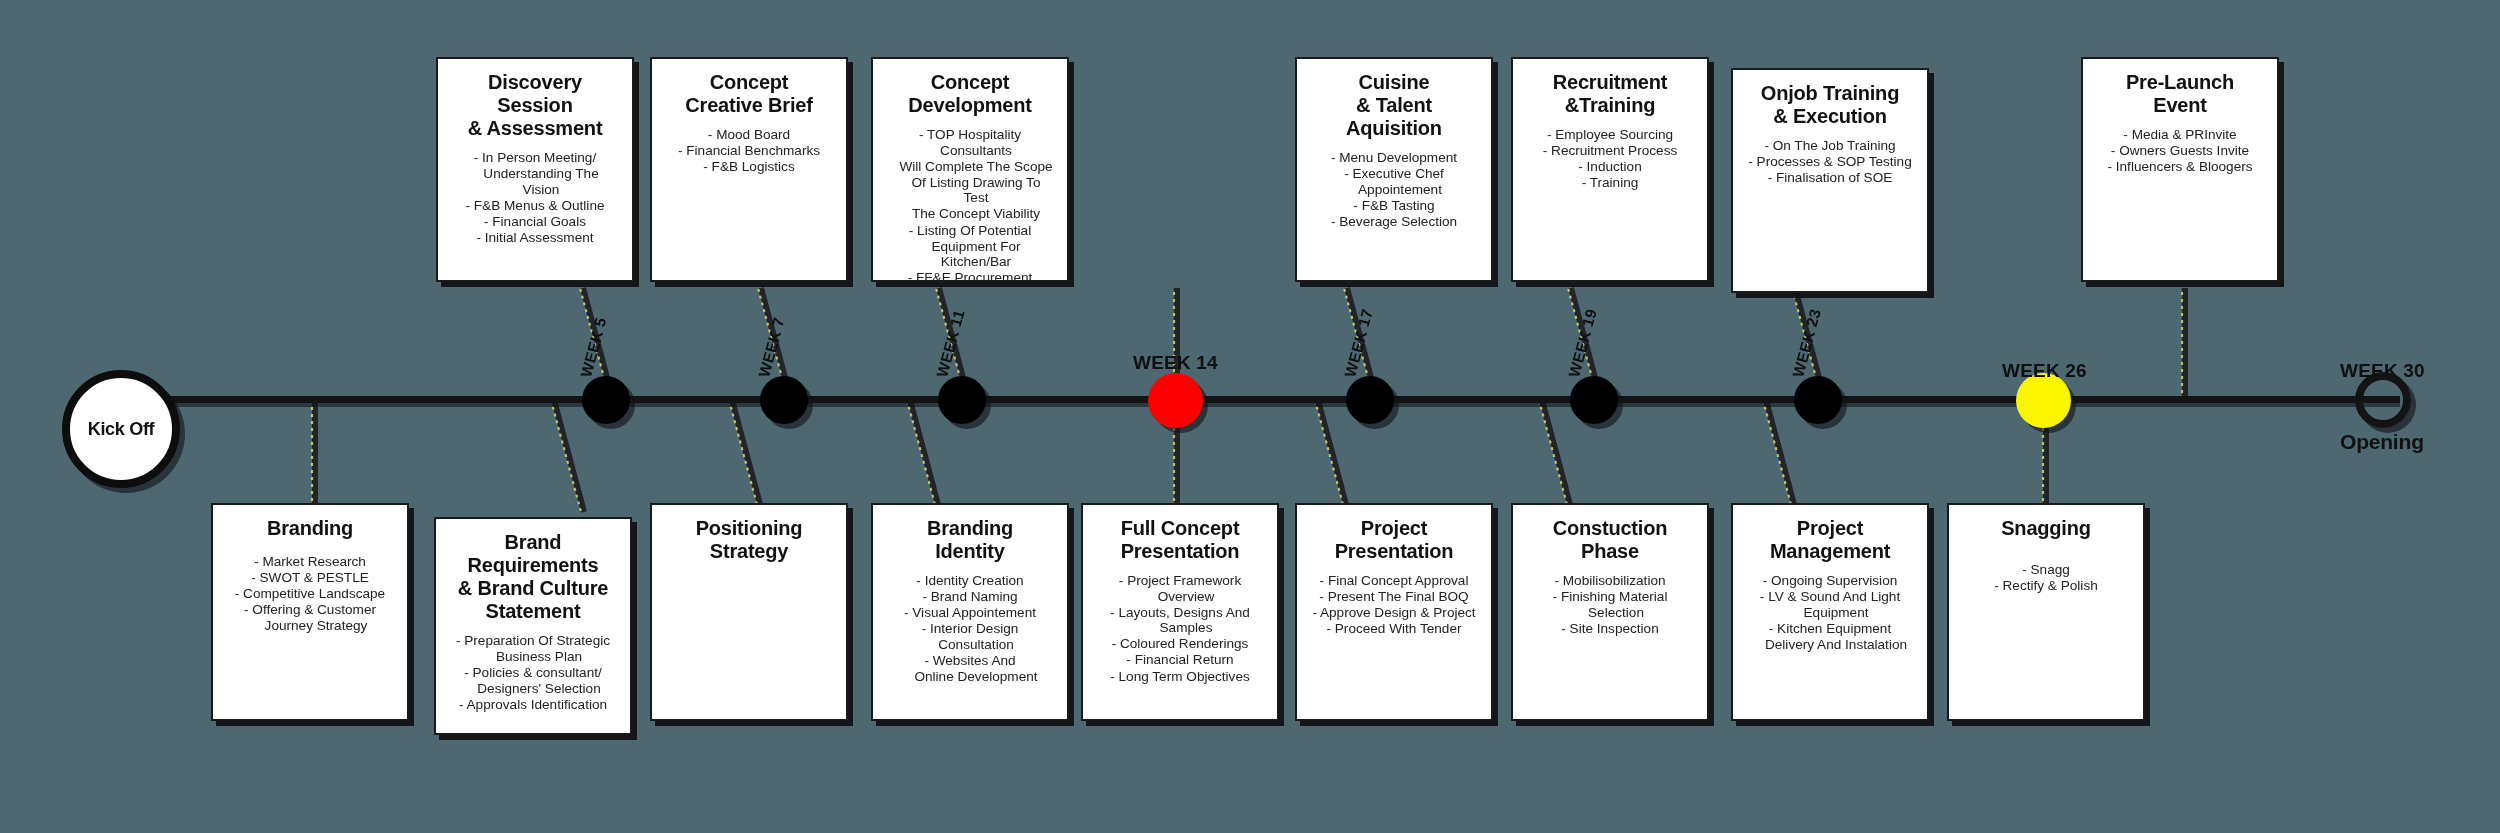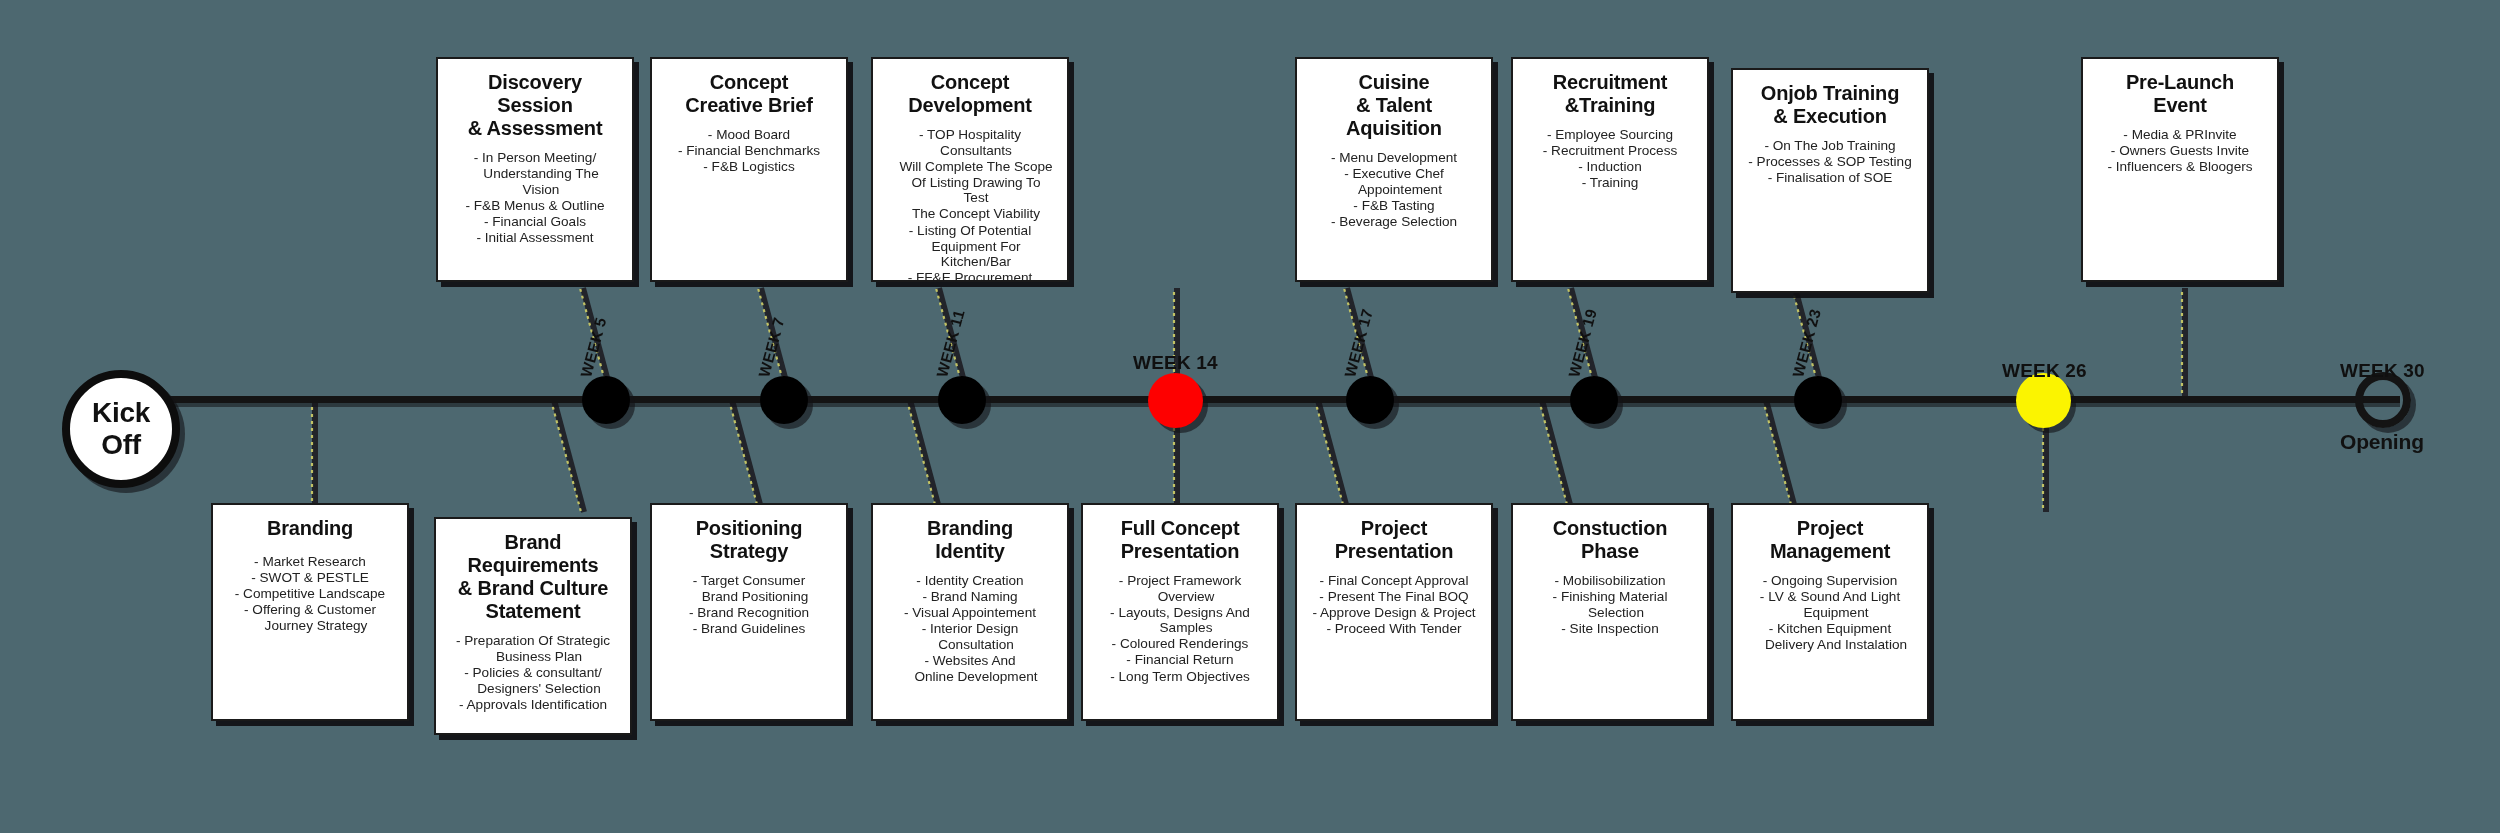--- a/index.html
+++ b/index.html
@@ -60,21 +60,21 @@
   .node.dot { background: #000000; }
   .node.red { background: #fe0000; }
   .node.yellow { background: #fbf400; }
   .node.hollow { background: transparent; border: 8px solid #141414; }
   .node.kickoff {
     background: #ffffff;
     border: 8px solid #0d0d0d;
     display: flex; align-items: center; justify-content: center;
   }
   .kickoff-label {
-    font-size: 28px; font-weight: 700; color: #111111; letter-spacing: -0.3px;
+    font-size: 18px; font-weight: 700; color: #111111; letter-spacing: -0.3px;
   }
 
   .week-h {
     position: absolute;
     font-size: 19px;
     font-weight: 700;
     color: #101010;
     letter-spacing: 0.2px;
     white-space: nowrap;
   }
@@ -242,26 +242,20 @@
       <li class="cont">Business Plan</li>
       <li>Policies &amp; consultant/</li>
       <li class="cont">Designers' Selection</li>
       <li>Approvals Identification</li>
     </ul>
   </div>
 
   <div class="card" style="left:650px; top:503px; width:198px; height:218px;">
     <div class="card-title">Positioning
 Strategy</div>
-    <ul>
-      <li>Target Consumer</li>
-      <li class="cont">Brand Positioning</li>
-      <li>Brand Recognition</li>
-      <li>Brand Guidelines</li>
-    </ul>
   </div>
 
   <div class="card" style="left:871px; top:503px; width:198px; height:218px;">
     <div class="card-title">Branding
 Identity</div>
     <ul>
       <li>Identity Creation</li>
       <li>Brand Naming</li>
       <li>Visual Appointement</li>
       <li>Interior Design Consultation</li>
@@ -308,20 +302,27 @@
 Management</div>
     <ul>
       <li>Ongoing Supervision</li>
       <li>LV &amp; Sound And Light</li>
       <li class="cont">Equipment</li>
       <li>Kitchen Equipment</li>
       <li class="cont">Delivery And Instalation</li>
     </ul>
   </div>
 
+  <div class="card" style="left:1947px; top:503px; width:198px; height:218px;">
+    <div class="card-title">Snagging</div>
+    <ul style="margin-top:22px;">
+      <li>Snagg</li>
+      <li>Rectify &amp; Polish</li>
+    </ul>
+  </div>
 
   <div class="node kickoff" style="left:62px; top:370px; width:118px; height:118px;">
     <span class="kickoff-label">Kick Off</span>
   </div>
 
   <div class="node dot" style="left:582px; top:376px; width:48px; height:48px;"></div>
   <div class="node dot" style="left:760px; top:376px; width:48px; height:48px;"></div>
   <div class="node dot" style="left:938px; top:376px; width:48px; height:48px;"></div>
   <div class="node red" style="left:1148px; top:373px; width:55px; height:55px;"></div>
   <div class="node dot" style="left:1346px; top:376px; width:48px; height:48px;"></div>

